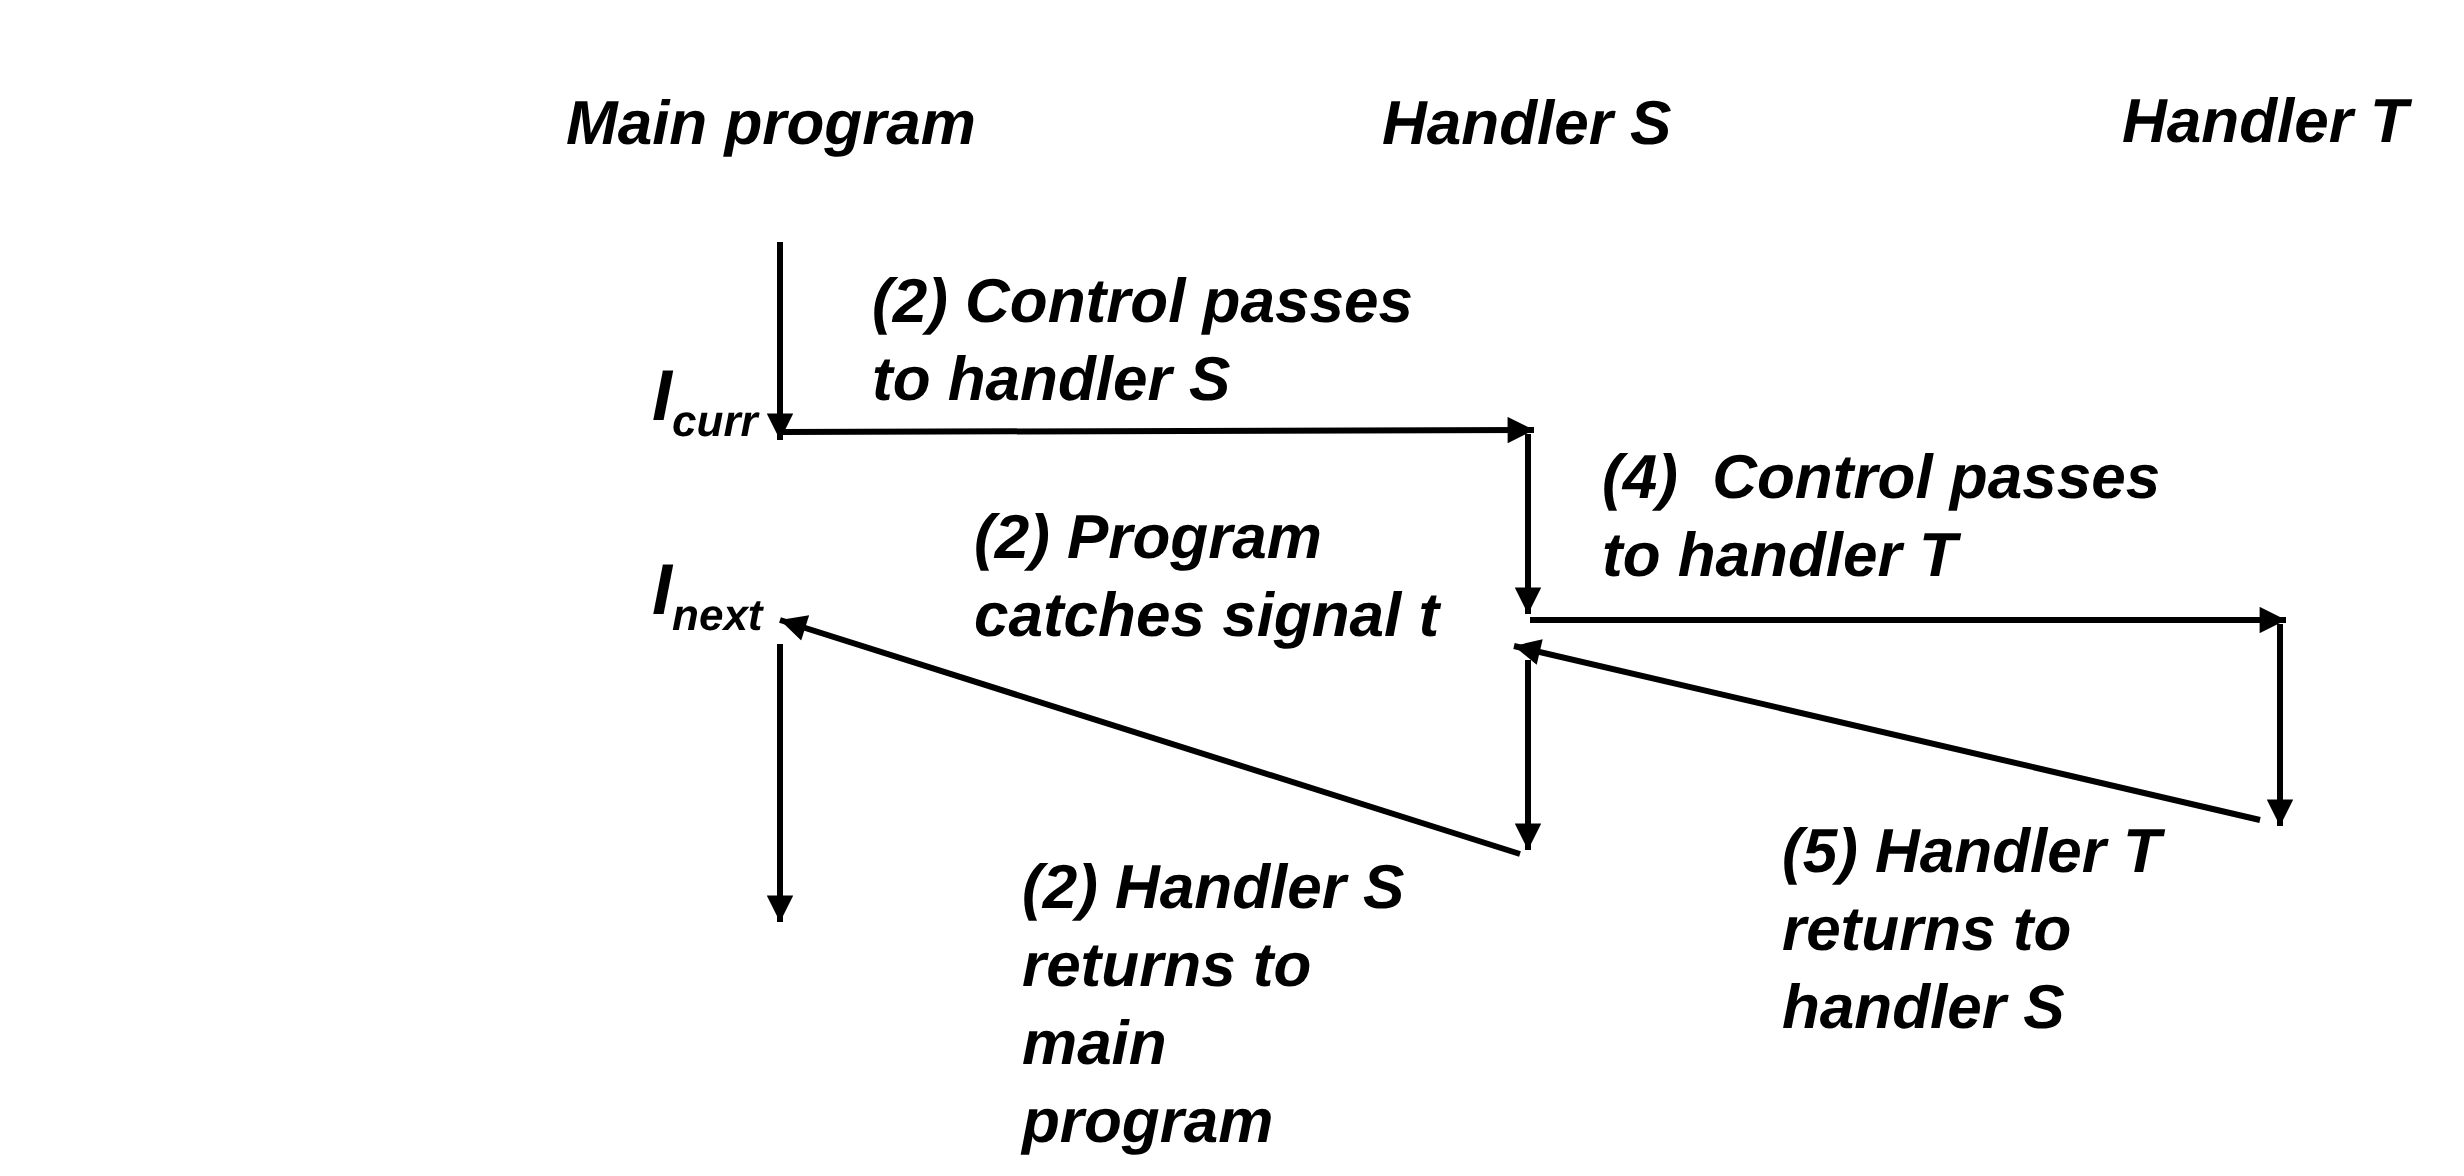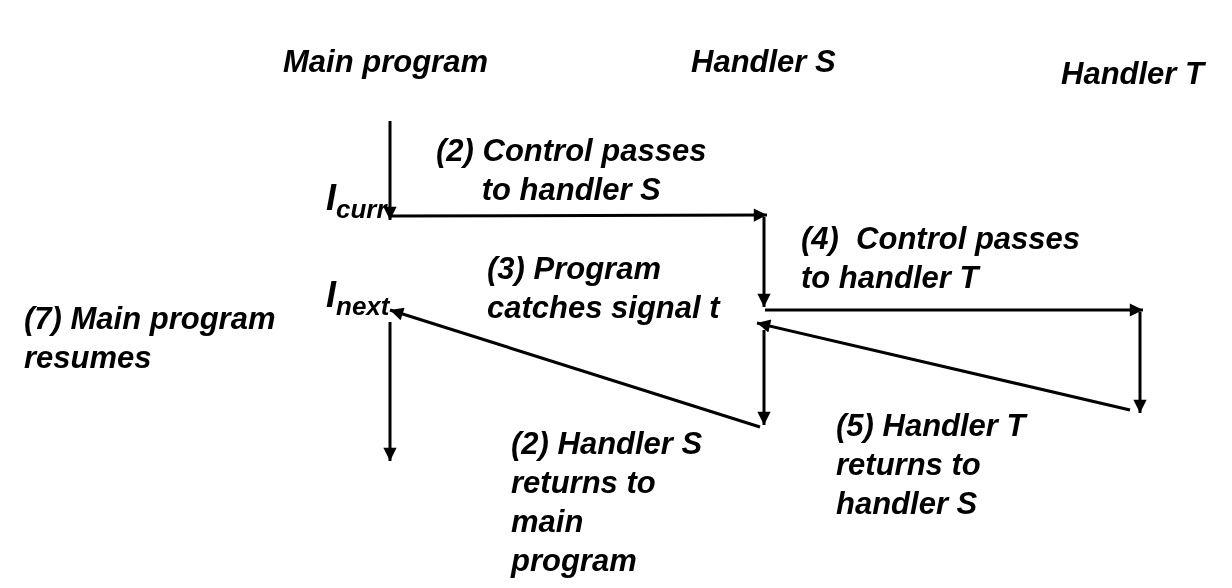--- a/index.html
+++ b/index.html
@@ -34,21 +34,21 @@
   .instr {
     position: absolute;
     color: #000000;
     font-weight: bold;
     font-style: italic;
     font-size: 36px;
     line-height: 40px;
     white-space: nowrap;
   }
   .instr sub {
-    font-size: 26px;
+    font-size: 22px;
     line-height: 0;
   }
   #arrow-layer {
     position: absolute;
     left: 0; top: 0;
     width: 1232px;
     height: 588px;
   }
 </style>
 </head>
@@ -68,35 +68,33 @@
       <line x1="765" y1="310" x2="1143" y2="310" stroke="#000000" stroke-width="3" marker-end="url(#arrowhead)"></line>
       <line x1="1140" y1="312" x2="1140" y2="413" stroke="#000000" stroke-width="3" marker-end="url(#arrowhead)"></line>
       <line x1="1130" y1="410" x2="757" y2="323" stroke="#000000" stroke-width="3" marker-end="url(#arrowhead)"></line>
       <line x1="764" y1="330" x2="764" y2="425" stroke="#000000" stroke-width="3" marker-end="url(#arrowhead)"></line>
       <line x1="760" y1="427" x2="390" y2="310" stroke="#000000" stroke-width="3" marker-end="url(#arrowhead)"></line>
       <line x1="390" y1="322" x2="390" y2="461" stroke="#000000" stroke-width="3" marker-end="url(#arrowhead)"></line>
     </svg>
 
   <div class="hdr" style="left:283px; top:44px;">Main program</div>
   <div class="hdr" style="left:691px; top:44px;">Handler S</div>
-  <div class="hdr" style="left:1061px; top:56px;">Handler T</div>
+  <div class="hdr" style="left:1061px; top:43px;">Handler T</div>
 
-  <div class="txt" style="left:436px; top:131px;text-align:center;">(2) Control passes
+  <div class="txt" style="left:436px; top:131px;">(2) Control passes
 to handler S</div>
-  <div class="txt" style="left:487px; top:249px;">(3) Program
+  <div class="txt" style="left:487px; top:249px;">(2) Program
 catches signal t</div>
   <div class="txt" style="left:801px; top:219px;">(4)  Control passes
 to handler T</div>
-  <div class="txt" style="left:836px; top:406px;">(5) Handler T
+  <div class="txt" style="left:891px; top:406px;">(5) Handler T
 returns to
 handler S</div>
   <div class="txt" style="left:511px; top:424px;">(2) Handler S
 returns to
 main
 program</div>
-  <div class="txt" style="left:24px; top:299px;">(7) Main program
-resumes</div>
 
   <div class="instr" style="left:326px; top:178px;"><span>I</span><sub>curr</sub></div>
 
   <div class="instr" style="left:326px; top:275px;"><span>I</span><sub>next</sub></div>
 
 </div>
 
 </body></html>

